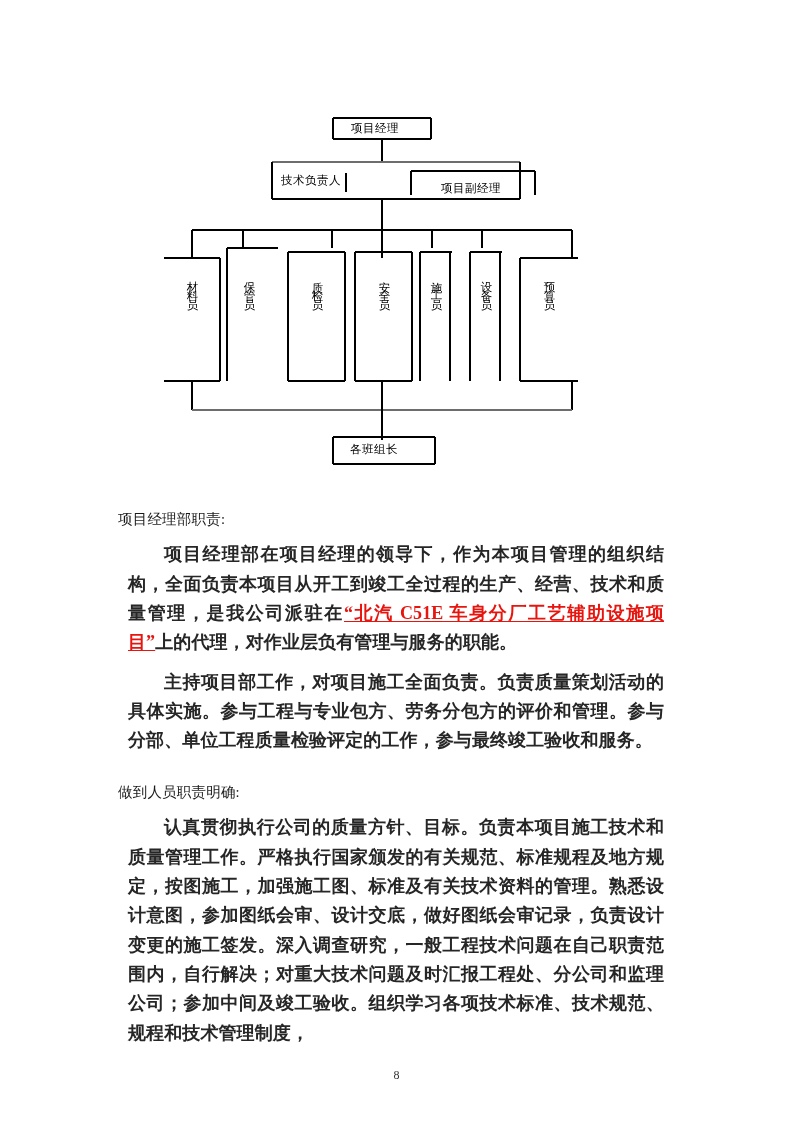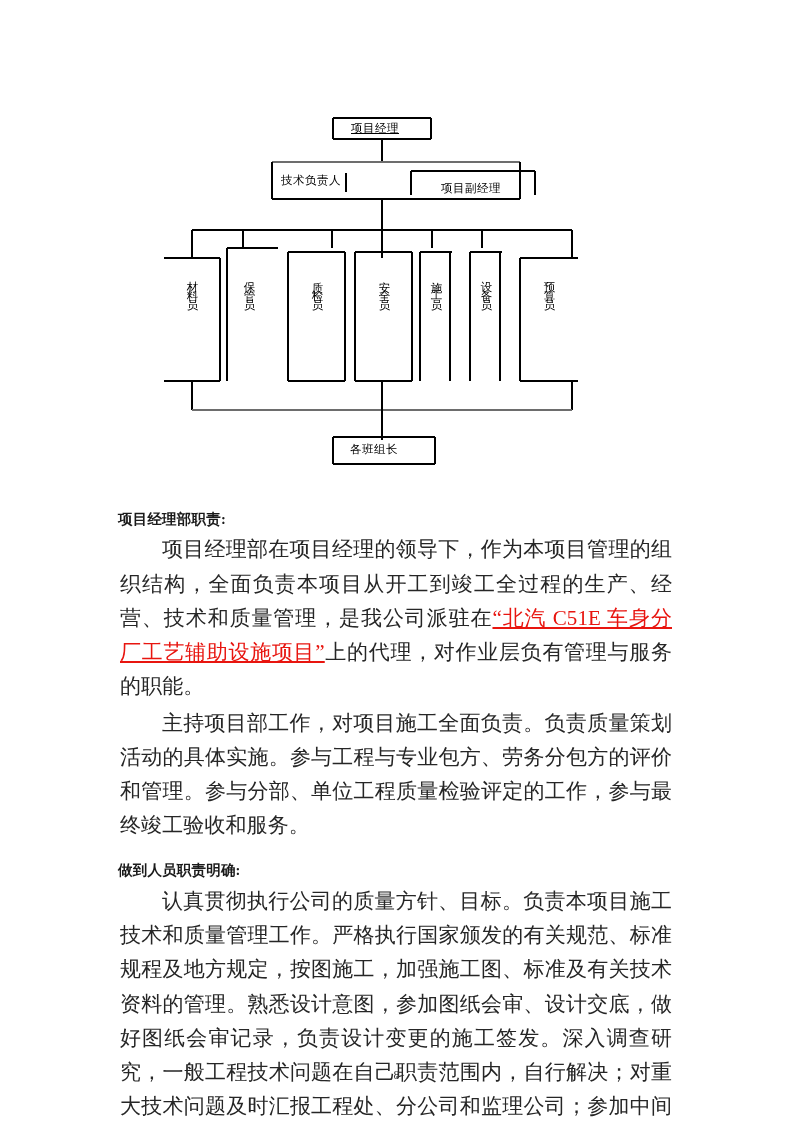--- a/index.html
+++ b/index.html
@@ -44,36 +44,37 @@
 
   
   #doc-body {
     position: absolute;
     left: 118px;
     top: 508px;
     width: 556px;
   }
   .heading {
     font-family: "Liberation Serif", "DejaVu Serif", serif;
-    font-weight: bold;
+    font-weight: normal;
     font-size: 14.5px;
     line-height: 1.55;
     margin: 0 0 2px 0;
     color: #1a1a1a;
     letter-spacing: 0.2px;
   }
   .para {
-    font-size: 21px;
+    font-size: 18px;
     line-height: 1.63;
-    margin: 2px;
+    margin: 10px;
     text-align: justify;
     text-justify: inter-ideograph;
     text-indent: 2em;
     color: #262626;
     letter-spacing: 0.1px;
+    font-weight: bold;
   }
   .spacer-md { height: 15px; }
 
   .redlink {
     color: #e8150f;
     text-decoration: underline;
     text-decoration-color: #e8150f;
     text-underline-offset: 2px;
   }
 
@@ -162,21 +163,21 @@
       <path d="M 192 410 L 572 410" stroke="#6d6d6d"></path>
       <path d="M 382 381 L 382 440"></path>
 
       <path d="M 333 437 L 435 437"></path>
       <path d="M 333 437 L 333 464"></path>
       <path d="M 435 437 L 435 464"></path>
       <path d="M 333 464 L 435 464"></path>
     </g>
   </svg>
 
-  <div class="node-label" style="left:351px; top:123px;text-decoration:underline;">项目经理</div>
+  <div class="node-label" style="left:351px; top:123px;">项目经理</div>
 
   <div class="node-label" style="left:281px; top:175px;">技术负责人</div>
 
   <div class="node-label" style="left:441px; top:175px;margin-top:8px;">项目副经理</div>
 
   <div class="node-label vert" style="left:186px; top:272px;">材料员</div>
 
   <div class="node-label vert" style="left:243px; top:272px;">保管员</div>
 
   <div class="node-label vert" style="left:311px; top:272px;">质检员</div>

